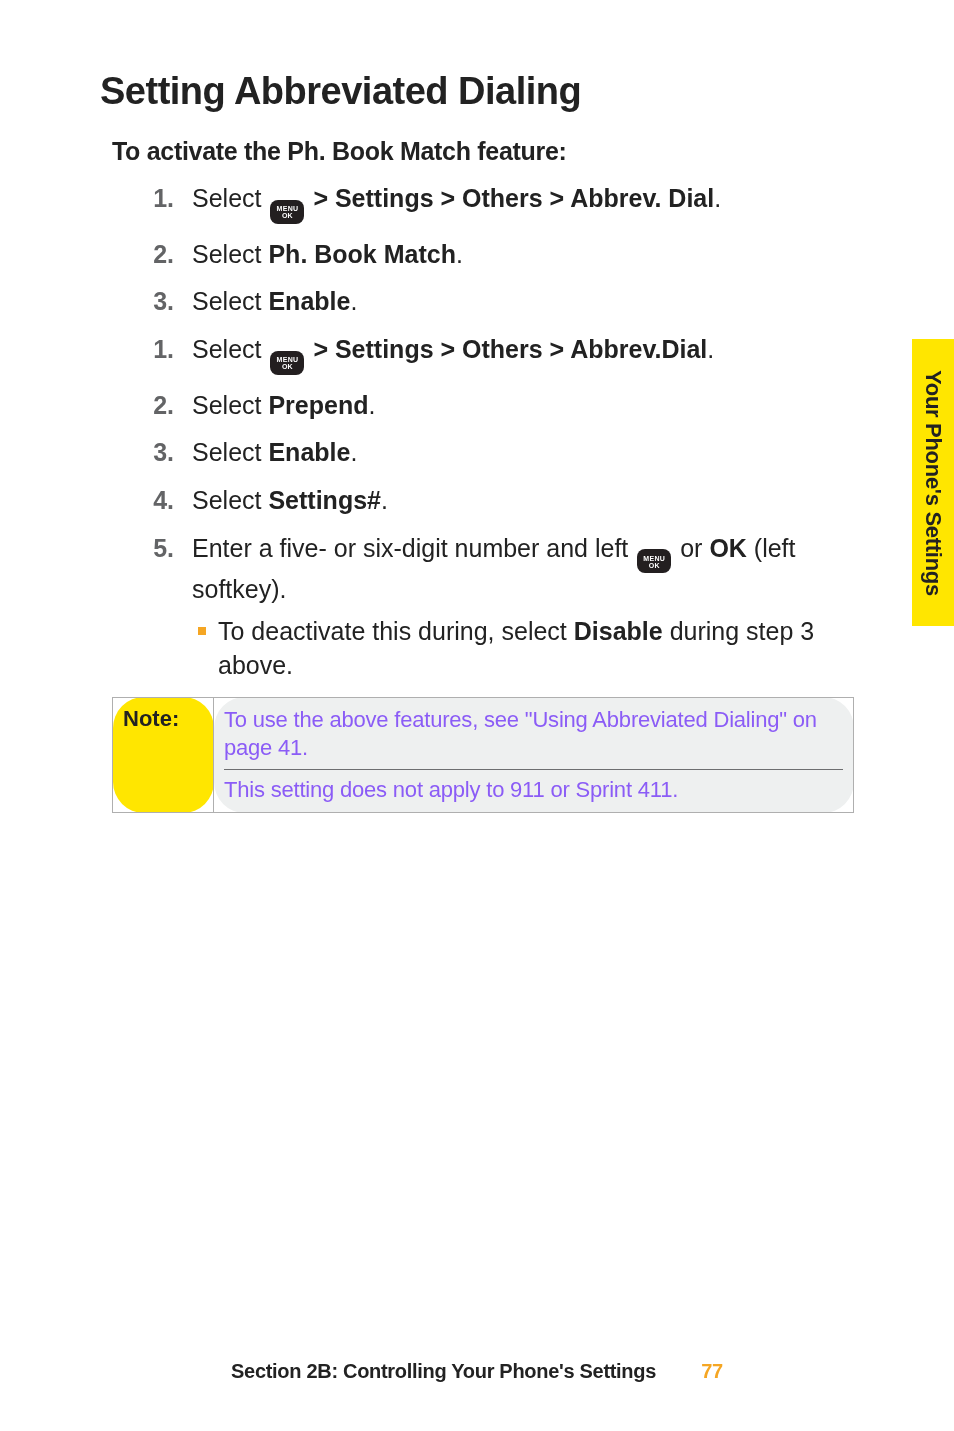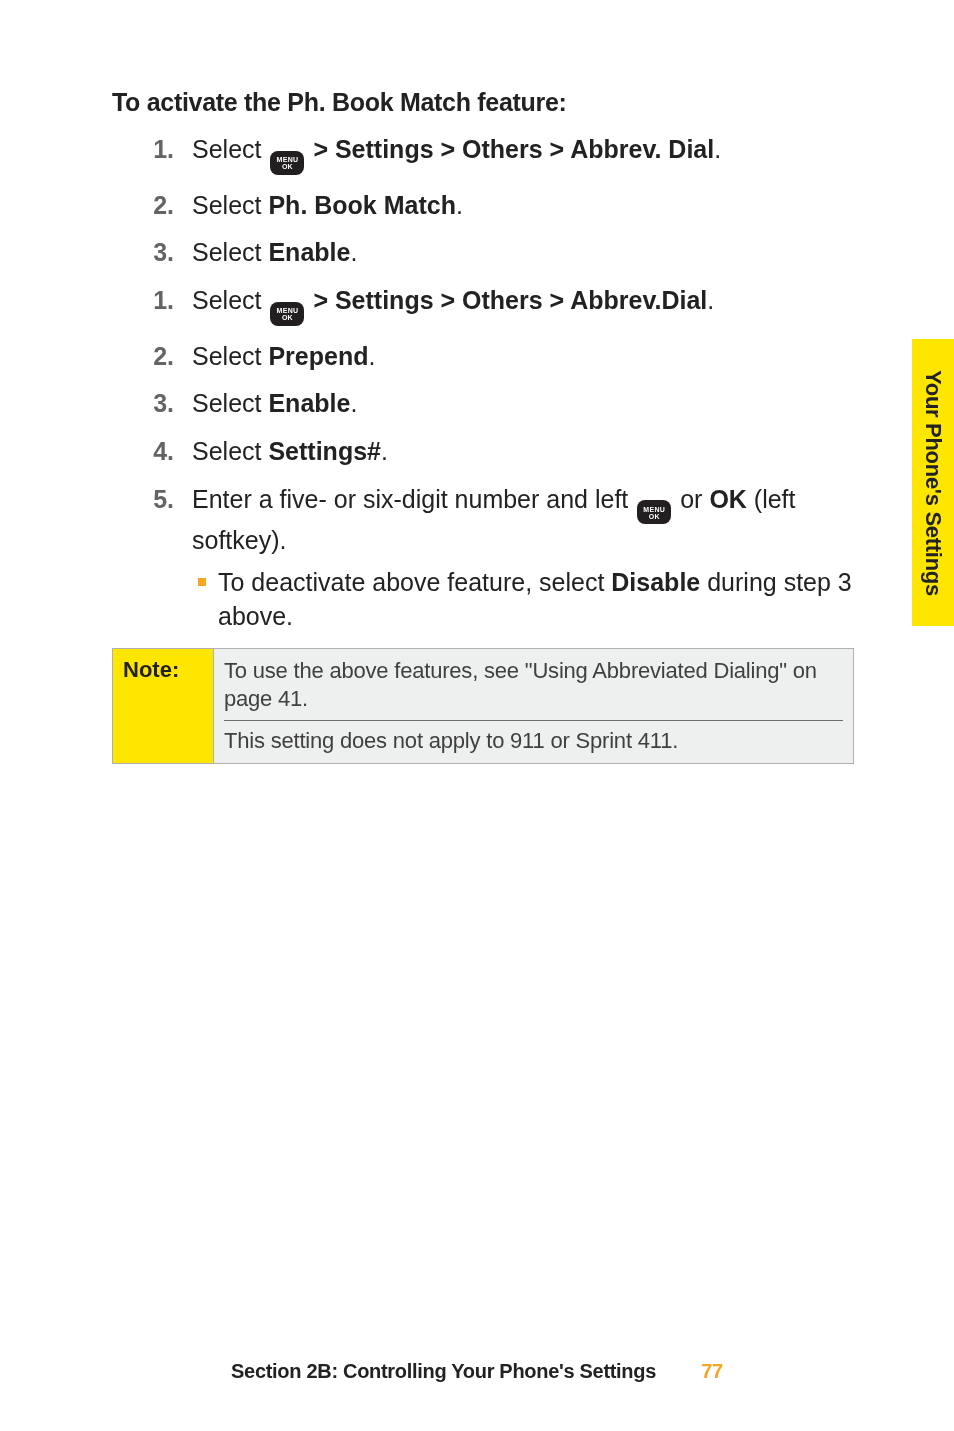--- a/index.html
+++ b/index.html
@@ -107,37 +107,38 @@
     background: #f5a623;
   }
   .note-box {
     margin: 12px 0 0 12px;
     width: calc(100% - 22px);
     border-collapse: collapse;
   }
   .note-box td {
     vertical-align: top;
     padding: 8px 10px;
+    border-radius: 31px;
   }
   .note-label-cell {
     width: 80px;
     background: #ffe600;
     border: 1px solid #afafaf;
     border-right: 1px solid #afafaf;
     font-size: 22px;
     font-weight: 700;
     color: #222;
   }
   .note-body-cell {
     background: #eef0f0;
     border: 1px solid #afafaf;
     border-left: none;
     font-size: 22px;
     line-height: 1.3;
-    color: #404040;
+    color: #8b5cf6;
     letter-spacing: -0.2px;
   }
   .note-body-cell .note-divider {
     border: none;
     border-top: 1px solid #6d6e70;
     margin: 6px 0;
   }
   .side-tab {
     position: absolute;
     right: 0;
@@ -171,20 +172,21 @@
   .footer .pagenum {
     color: #f5a623;
     margin-left: 40px;
   }
 </style>
 </head>
 <body>
 
 <div class="page">
 
+  <div class="heading">Setting Abbreviated Dialing</div>
 
   <div class="subheading">To activate the Ph. Book Match feature:</div>
 
   <ol class="steps">
     <li>
       <span class="num">1</span>
       <span class="step-body">
         <span>Select </span>
         <span class="menu-icon">
           <span class="t1">MENU</span>
@@ -243,21 +245,21 @@
       <span class="step-body">
         <span>Enter a five- or six-digit number and left </span>
         <span class="menu-icon">
           <span class="t1">MENU</span>
           <span class="t2">OK</span>
         </span>
         <span> or </span><span class="bold">OK</span><span> (left softkey).</span>
       </span>
       <ul class="sub-bullet">
         <li>
-          <span>To deactivate above feature, select </span><span class="bold">Disable</span><span> during step 3 above.</span>
+          <span>To deactivate this during, select </span><span class="bold">Disable</span><span> during step 3 above.</span>
         </li>
       </ul>
     </li>
   </ol>
 
   <table class="note-box">
     <tbody>
         <tr>
       <td class="note-label-cell" rowspan="1">Note:</td>
       <td class="note-body-cell">

